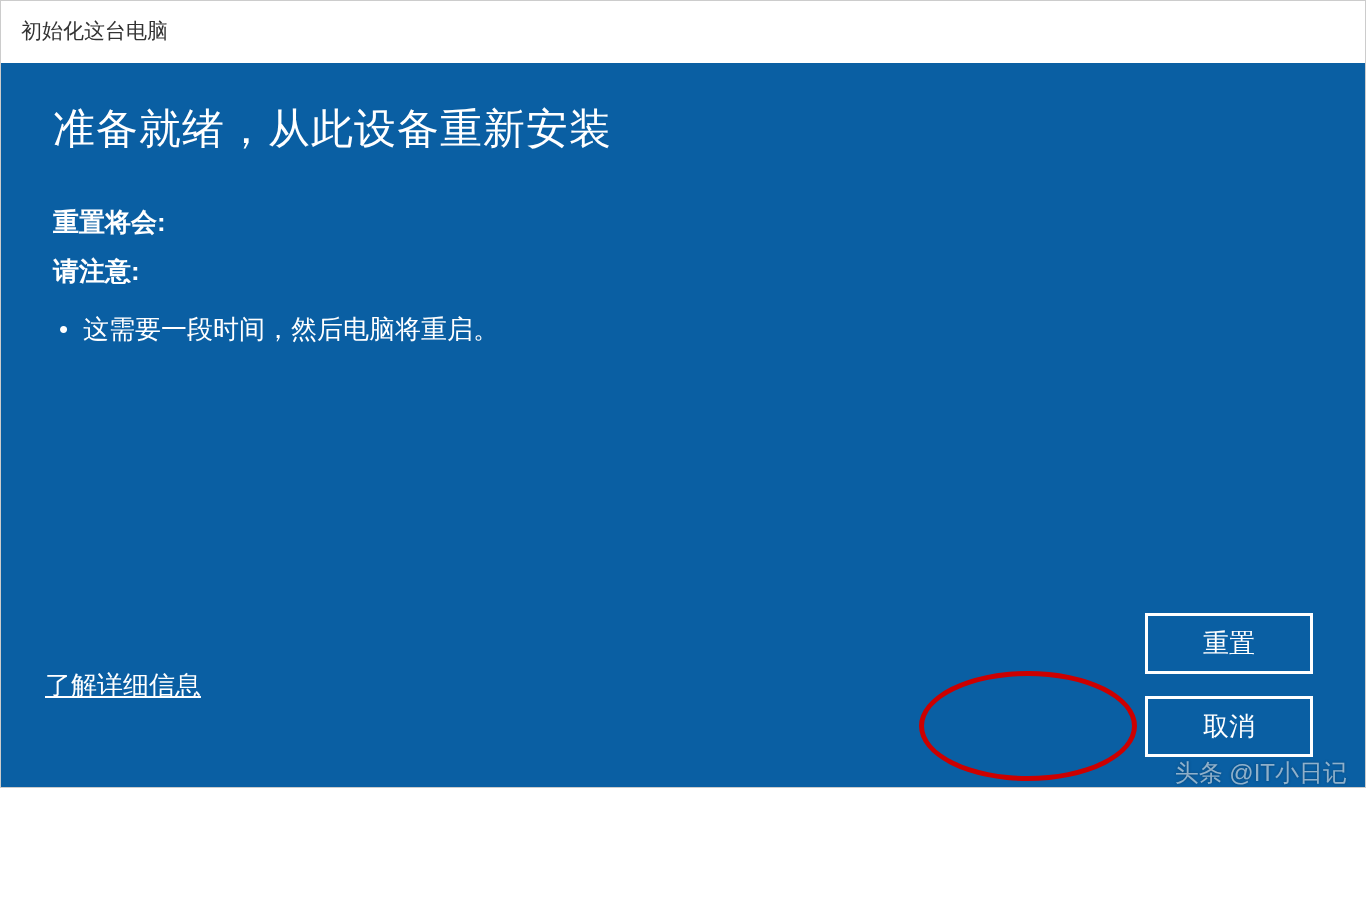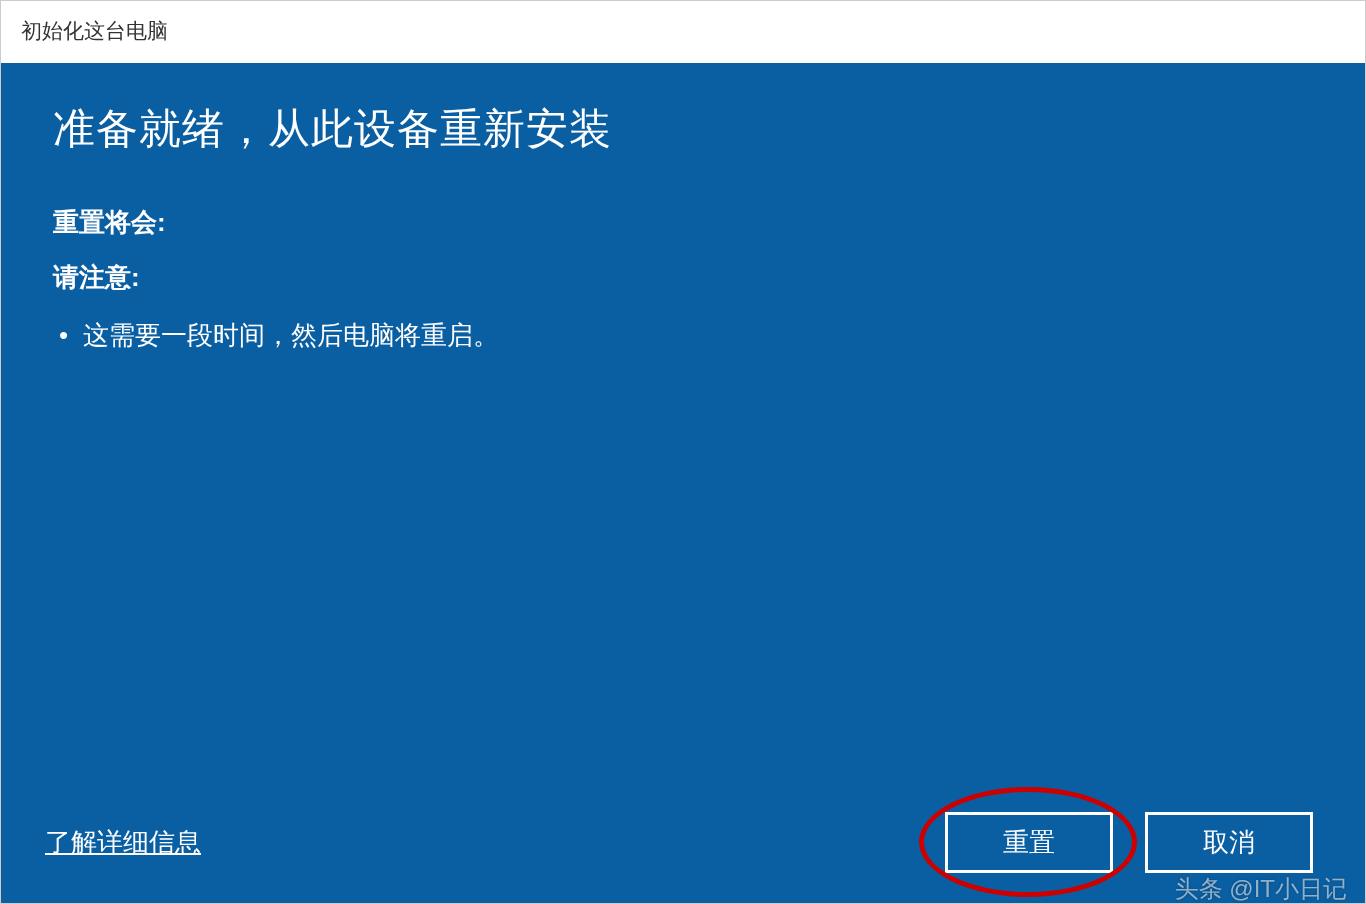--- a/index.html
+++ b/index.html
@@ -10,21 +10,21 @@
     body {
       font-family: "Microsoft YaHei", "Segoe UI", sans-serif;
       background: #ffffff;
       width: 1366px;
       height: 904px;
       overflow: hidden;
       position: relative;
     }
     .window {
       width: 1366px;
-      height: 904px;
+      height: 788px;
       background: #0f766e;
       border: 1px solid #cccccc;
       display: flex;
       flex-direction: column;
     }
     .title-bar {
       background: #ffffff;
       padding: 16px 20px 18px 20px;
       font-size: 21px;
       color: #333333;
@@ -64,41 +64,41 @@
       line-height: 1.4;
     }
     .bullet-list li::before {
       content: "•";
       position: absolute;
       left: 6px;
       top: 8px;
       font-size: 26px;
     }
     .note-section {
-      margin-top: 6px;
     }
     .bottom-row {
       position: absolute;
       bottom: 30px;
       left: 44px;
       right: 52px;
       display: flex;
       align-items: center;
       justify-content: space-between;
     }
     .learn-more-link {
       color: #ffffff;
       font-size: 26px;
       text-decoration: underline;
       cursor: pointer;
     }
     .button-group {
       display: flex;
-      gap: 32px;
+      gap: 22px;
       align-items: center;
+      flex-direction: column;
     }
     .dialog-button {
       background: transparent;
       border: 3px solid #ffffff;
       color: #ffffff;
       font-size: 26px;
       font-family: inherit;
       padding: 10px 0;
       width: 168px;
       text-align: center;

